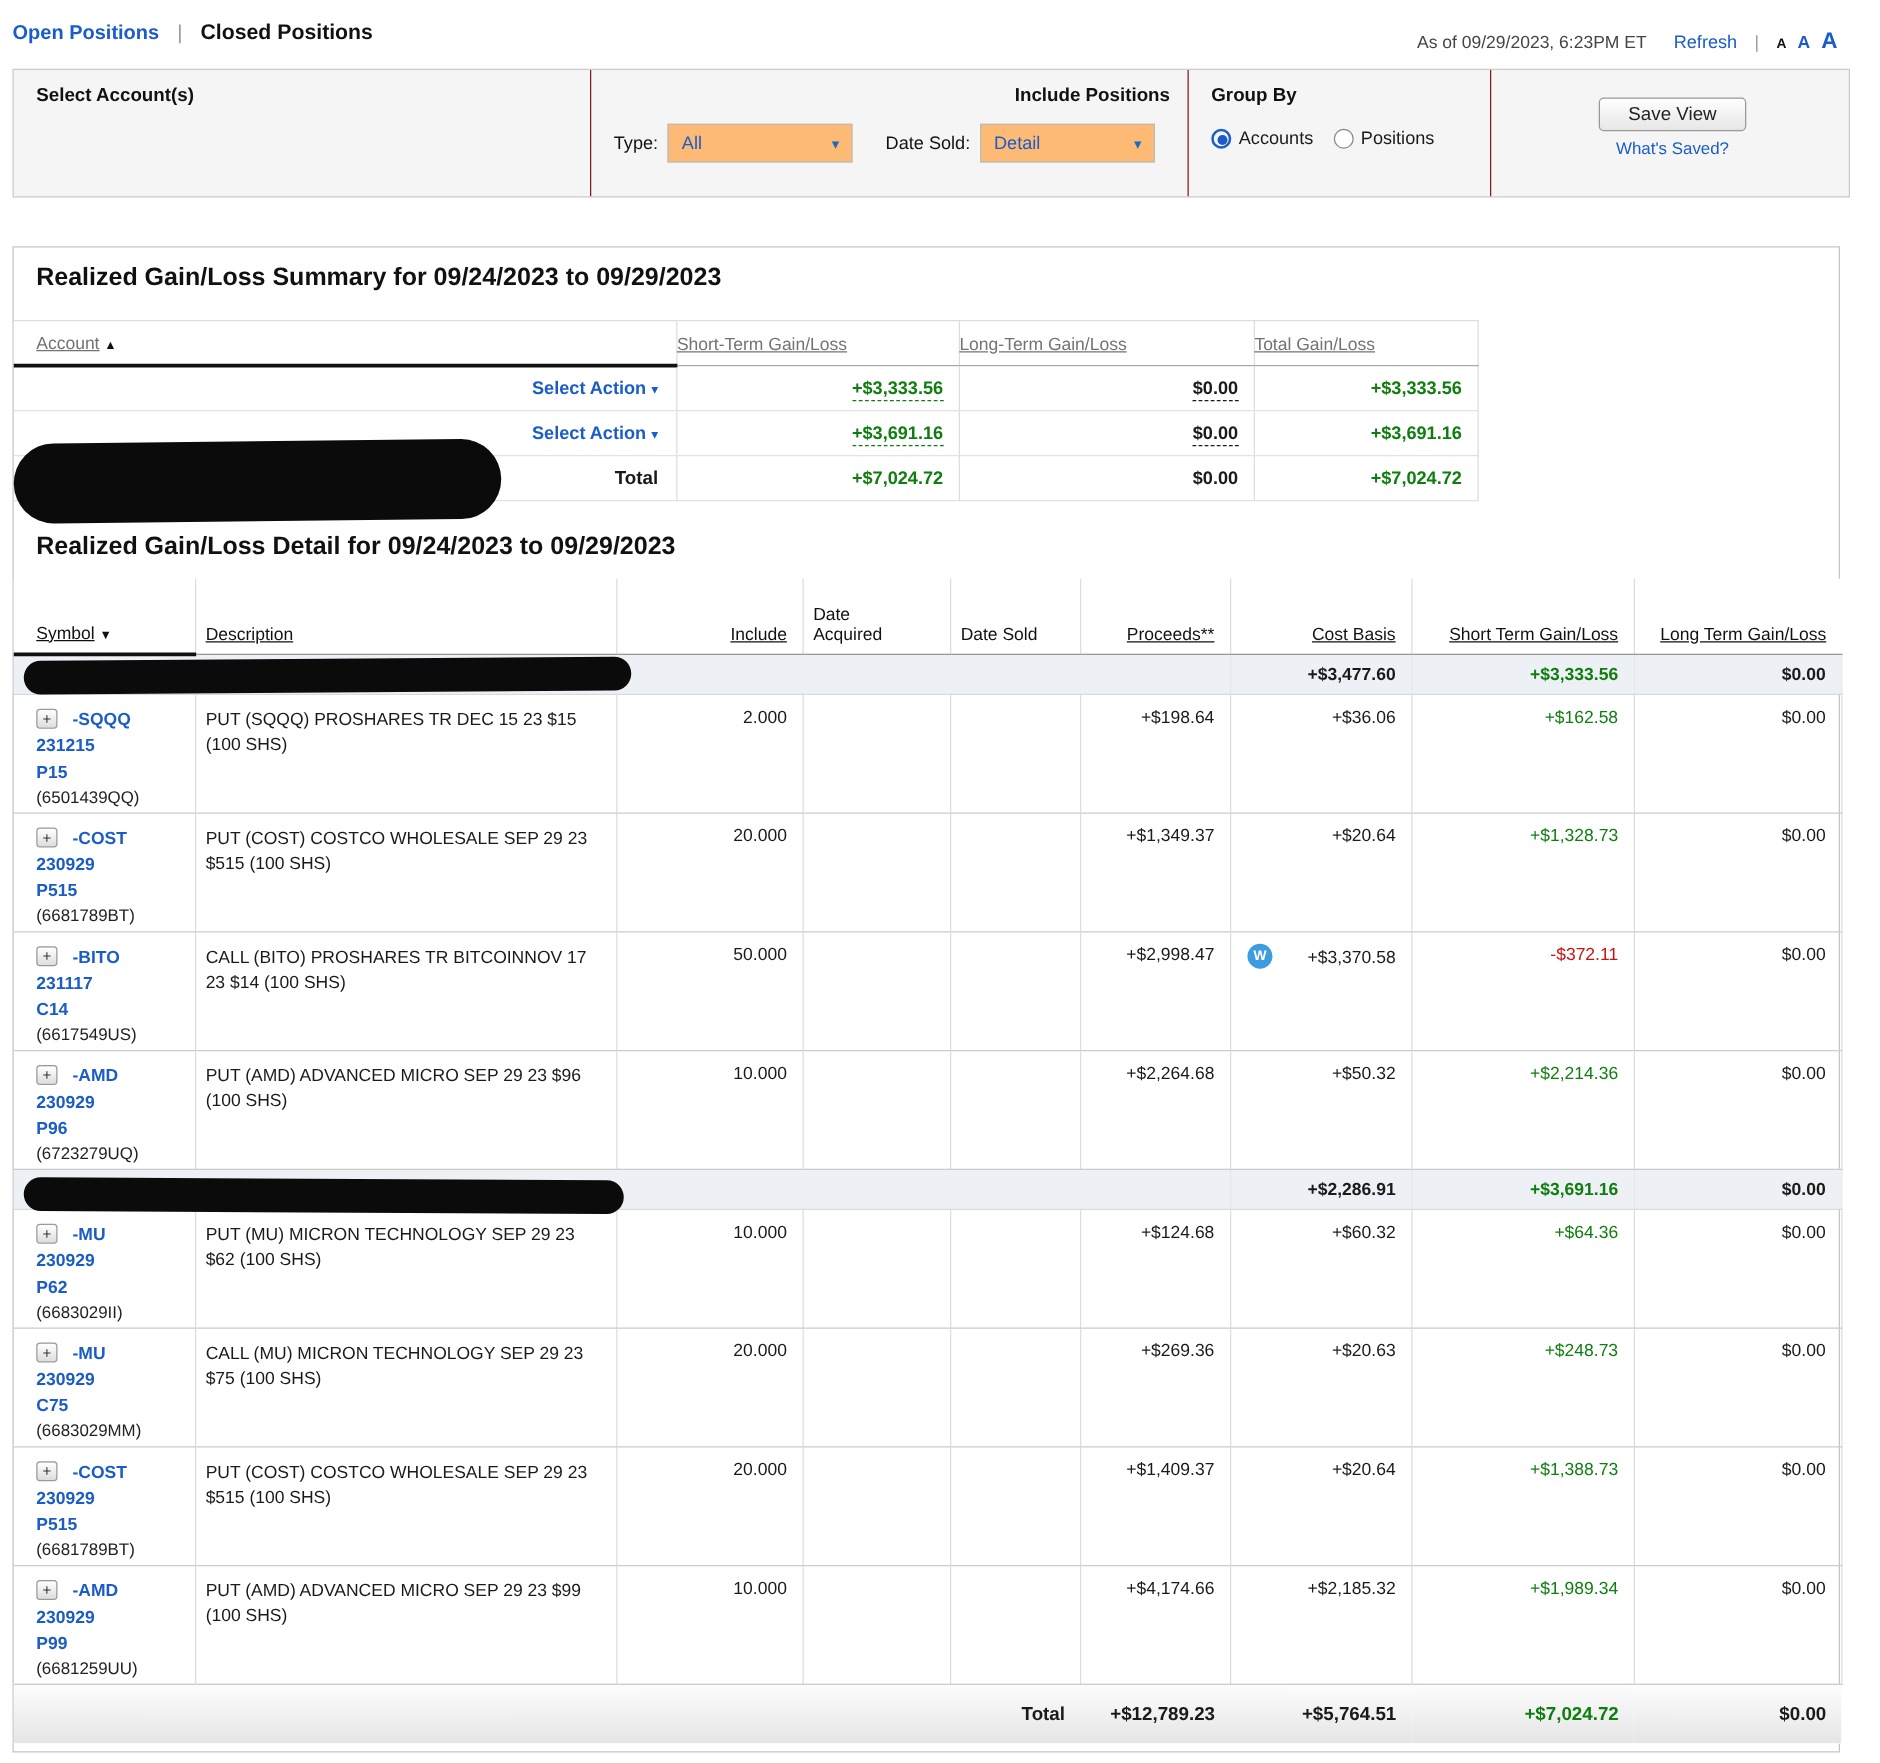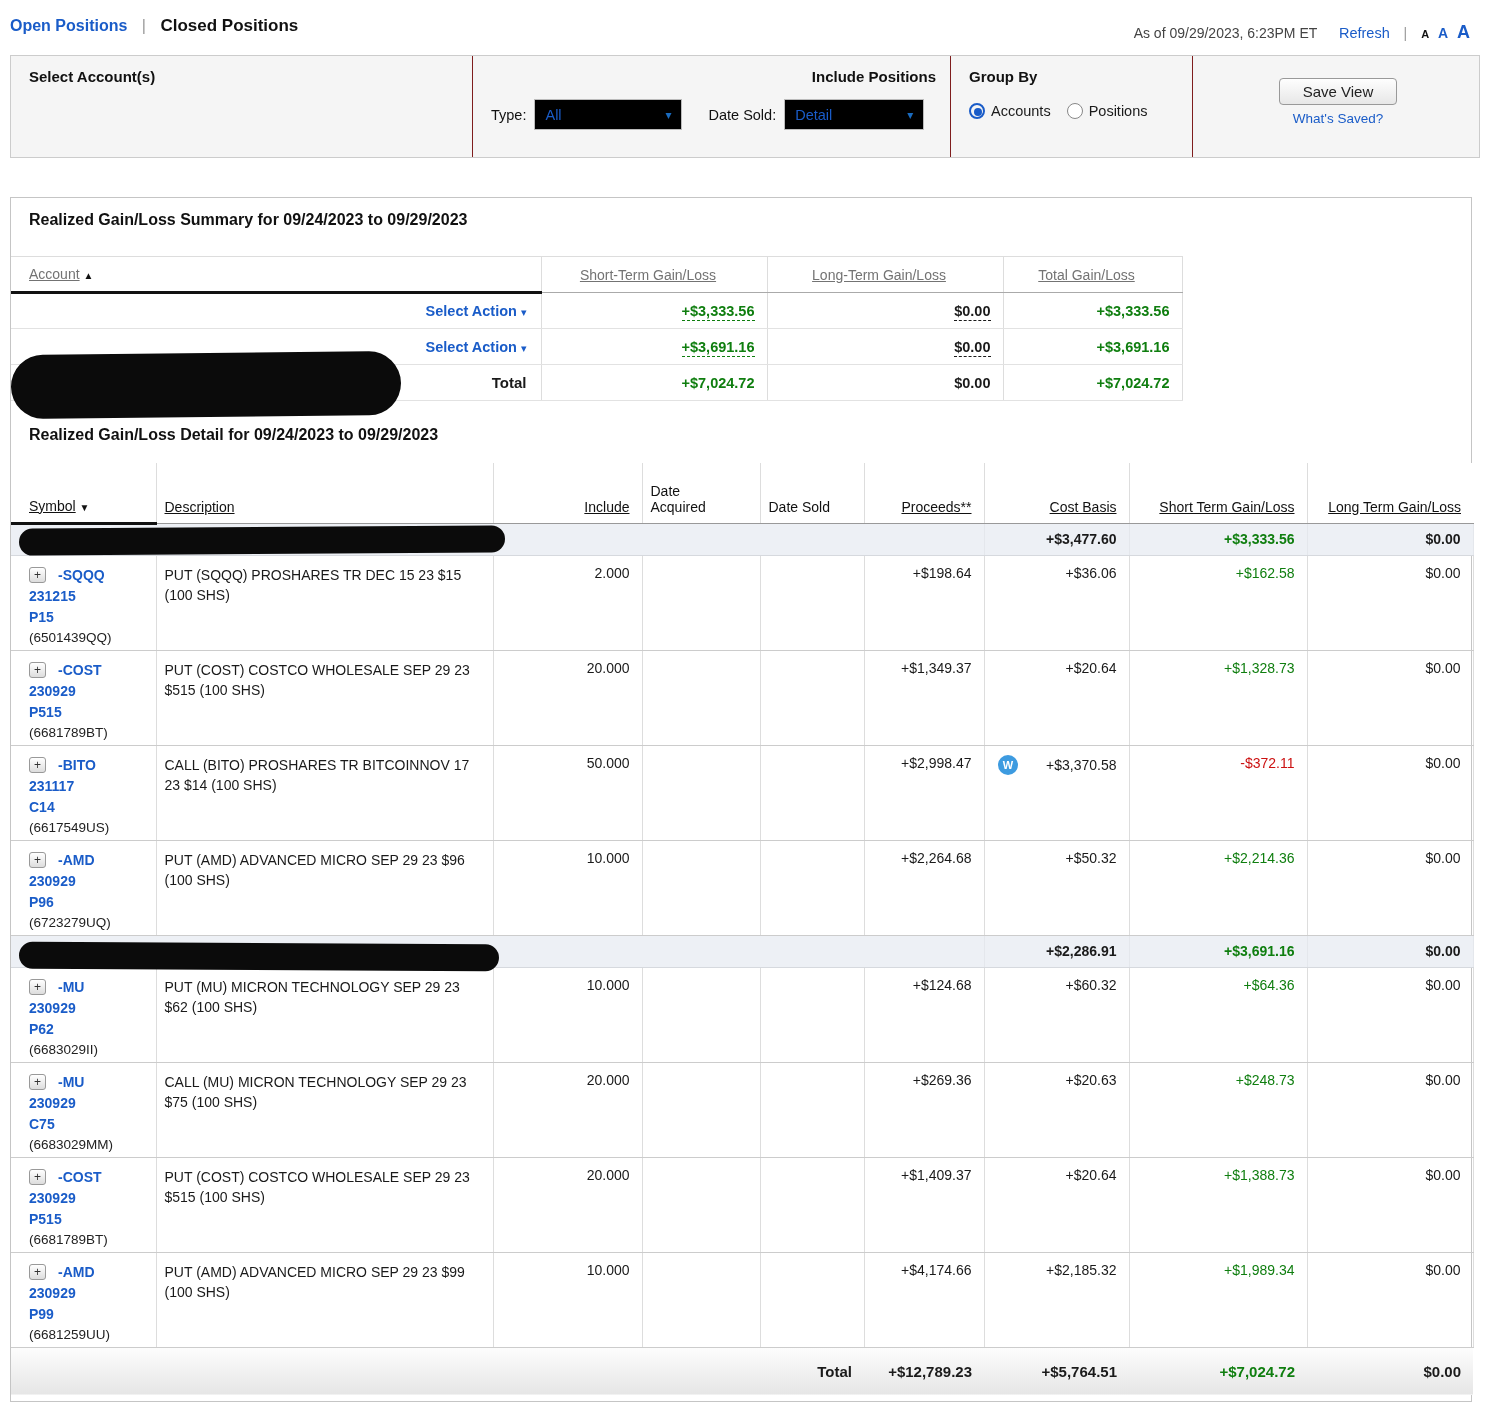--- a/index.html
+++ b/index.html
@@ -22,21 +22,21 @@
   #filters { position:absolute; left:10px; top:55px; width:1470px; height:103px; background:#f5f5f5; border:1px solid #ccc; display:flex; }
   .fsec { position:relative; height:100%; border-right:1px solid #7f1d1d; padding:12px 14px 0 18px; }
   .fsec:last-child { border-right:none; }
   .fsec-label { font-size:15px; font-weight:bold; color:#111; }
   #sec-accounts { width:462px; }
   #acct-select { margin-top:16px; width:424px; height:28px; background:#fff; border:1px solid #666; border-radius:4px; display:flex; align-items:center; padding:0 8px; font-size:14.5px; color:#111; justify-content:space-between; }
   #acct-select .chev { font-size:15px; color:#333; transform:scaleX(1.5); }
   #sec-include { width:478px;text-align:right; }
   .inc-row { margin-top:14px; display:flex; align-items:center; }
   .inc-label { font-size:14.5px; color:#111; margin-right:8px; }
-  .dd-box { background:#000000; border:1px solid #bbb; height:31px; display:flex; align-items:center; justify-content:space-between; padding:0 10px; }
+  .dd-box { background:#fdba74; border:1px solid #bbb; height:31px; display:flex; align-items:center; justify-content:space-between; padding:0 10px; }
   .dd-box .val { color:#1a5cc8; font-size:14.5px; }
   .dd-box .tri { color:#1a6bbf; font-size:12px; }
   #type-box { width:148px; margin-right:26px; }
   #datesold-box { width:140px; }
   #sec-group { width:242px; }
   .radio-row { margin-top:18px; display:flex; align-items:center; font-size:14.5px; }
   .radio { width:16px; height:16px; border-radius:50%; margin-right:6px; position:relative; }
   .radio.sel { border:2px solid #1a5cc8; }
   .radio.sel::after { content:""; position:absolute; left:3px; top:3px; width:8px; height:8px; border-radius:50%; background:#1a5cc8; }
   .radio.unsel { border:1px solid #888; background:#fff; }
@@ -45,32 +45,32 @@
   .viewas-btns { margin-top:14px; display:flex; }
   .vbtn { width:46px; height:42px; border:1px solid #999; display:flex; align-items:center; justify-content:center; }
   .vbtn.grid { background:linear-gradient(#5a5a5a,#2f2f2f); border-radius:3px 0 0 3px; }
   .vbtn.chart { background:linear-gradient(#fafafa,#e2e2e2); border-radius:0 3px 3px 0; }
   #sec-save { flex:1; padding-top:22px; text-align:center; }
   #save-view-btn { display:inline-block; width:118px; height:27px; line-height:25px; background:linear-gradient(#fefefe,#e7e7e7); border:1px solid #999; border-radius:4px; font-size:15px; color:#222; text-align:center; }
   #whats-saved { display:block; margin-top:6px; font-size:13.5px; }
 
   
   #panel { position:absolute; left:10px; top:197px; width:1462px; height:1205px; border:1px solid #c5c5c5; background:#fff; }
-  .sec-title { font-size:16px; font-weight:bold; color:#111; }
+  .sec-title { font-size:20px; font-weight:bold; color:#111; }
   #summary-title { position:absolute; left:18px; top:13px; }
   #detail-title { position:absolute; left:18px; top:228px; }
 
   table { border-collapse:collapse; table-layout:fixed; }
   
   #summary-wrap { position:absolute; left:0px; top:58px; width:1171px; }
   #summary-table { width:1171px; font-size:14.5px; }
   #summary-table th { font-weight:normal; font-size:14px; color:#111; border-bottom:1px solid #aaa; border-right:1px solid #ddd; border-top:1px solid #ddd; height:36px; vertical-align:middle; background:#fff; }
   #summary-table th .hlink { color:#737373; text-decoration:underline;margin-top:28px; }
   #summary-table th.acct { text-align:left; padding-left:18px; border-bottom:3px solid #111; }
-  #summary-table th.num { text-align:center; padding-right:12px; }
+  #summary-table th.num { text-align:left; padding-right:12px; }
   #summary-table td { height:36px; border-right:1px solid #ddd; border-bottom:1px solid #e2e2e2; vertical-align:middle; }
   #summary-table td.acct { text-align:right; padding-right:14px; position:relative; }
   #summary-table td.num { text-align:right; padding-right:12px; font-weight:bold; }
   .sel-action { font-weight:bold; font-size:14.5px; color:#1a5cc8; }
   .sel-action .tri { font-size:11px; }
   .pos { color:#0f7e0f; }
   .neg { color:#cc1111; }
   .dash-u { border-bottom:1px dashed currentColor; padding-bottom:1px; }
   #summary-table tr.total-row td { border-top:1px solid #ccc; font-weight:bold; }
   #summary-table tr.total-row td.acct { font-size:15px; }

